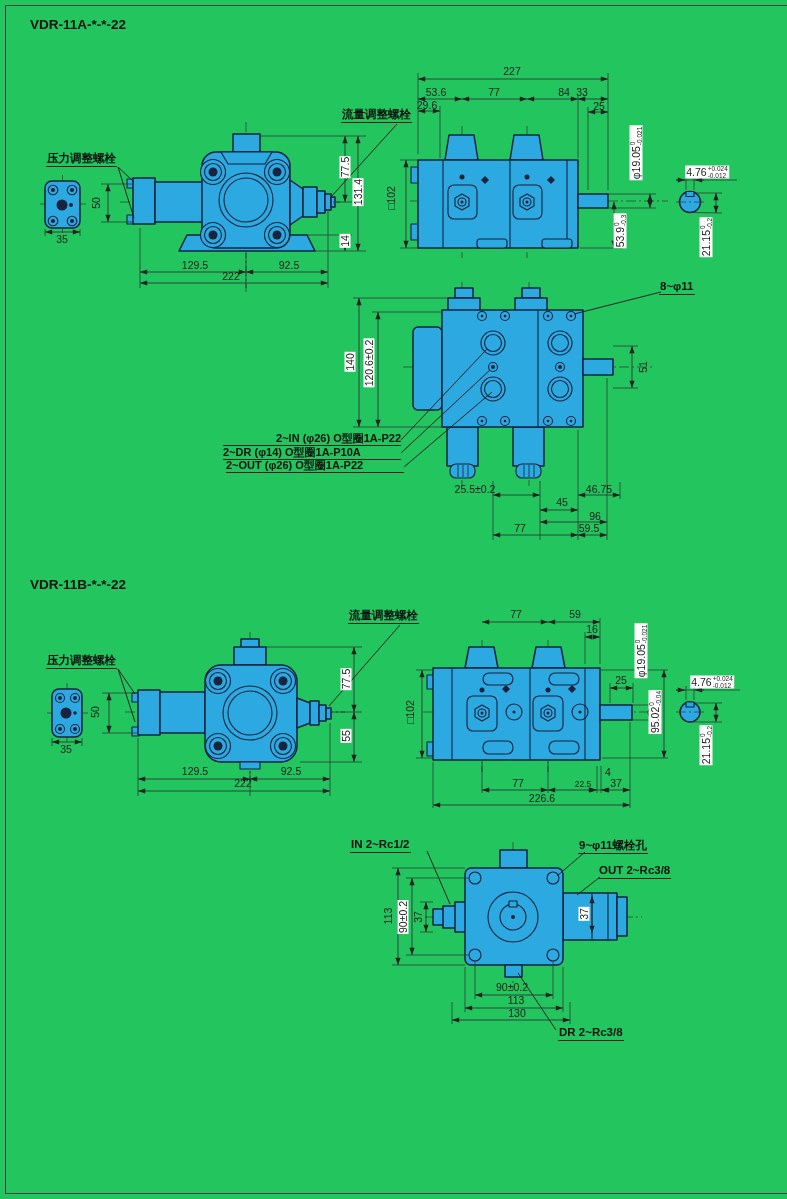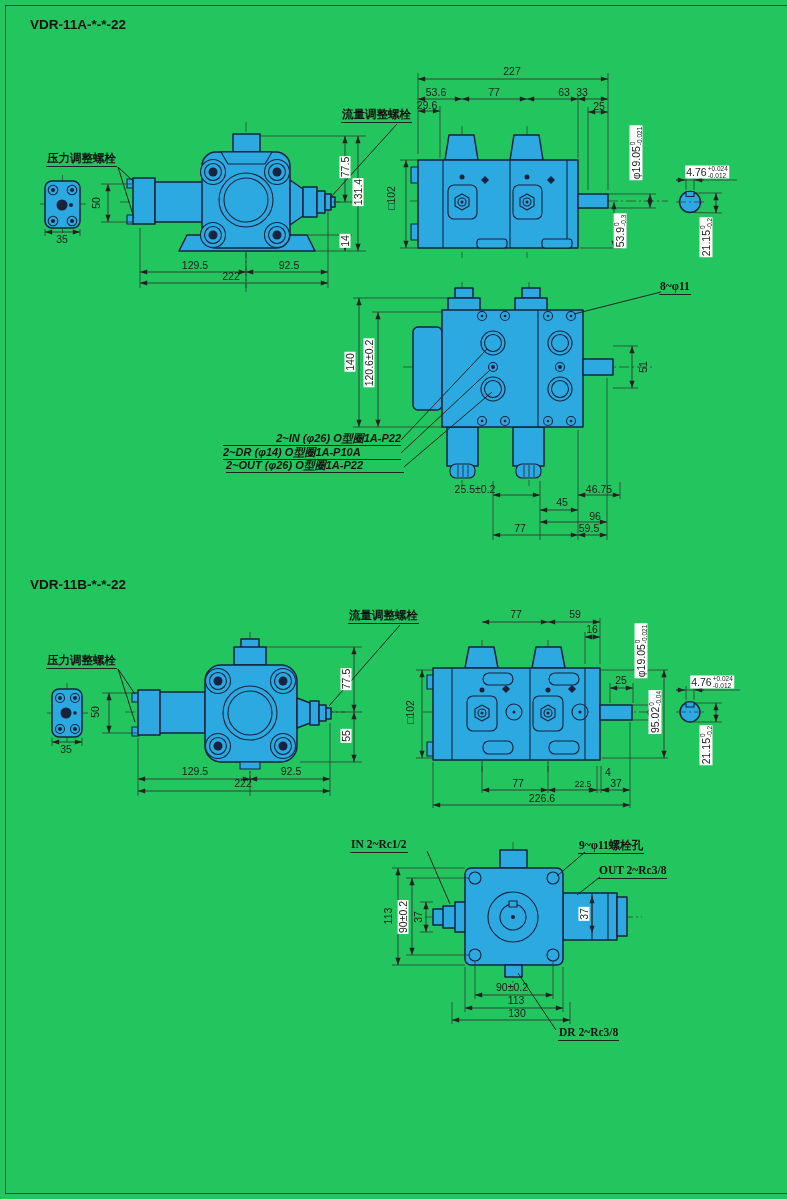--- a/index.html
+++ b/index.html
@@ -15,23 +15,23 @@
   .dk{fill:#17233F;stroke:none;}
   .dim-l{stroke:#333;stroke-width:0.9;fill:none;marker-start:url(#ar);marker-end:url(#ar);}
   .seg{stroke:#333;stroke-width:0.9;fill:none;}
   .ae{stroke:#333;stroke-width:0.9;fill:none;marker-end:url(#ar);}
   .ext{stroke:#333;stroke-width:0.75;fill:none;}
   .cl{stroke:#333;stroke-width:0.7;fill:none;stroke-dasharray:10 3 2 3;}
   .ldr{stroke:#222;stroke-width:1;fill:none;}
   
   .title{position:absolute;font-size:13.5px;font-weight:700;color:#111;white-space:nowrap;}
   .lbl{position:absolute;font-size:11.5px;font-weight:700;color:#111;border-bottom:1.2px solid #222;
-       padding:0 1px 1px 1px;white-space:nowrap;line-height:13px;font-family:Liberation Serif, serif;}
+       padding:0 1px 1px 1px;white-space:nowrap;line-height:13px;}
   .plbl{position:absolute;font-size:11px;font-weight:700;color:#111;border-bottom:1.1px solid #222;
-        padding-bottom:1px;white-space:nowrap;line-height:12px;font-style:italic;}
+        padding-bottom:1px;white-space:nowrap;line-height:12px;}
   .dim{position:absolute;font-size:10.5px;white-space:nowrap;transform:translate(-50%,-50%);
        line-height:11px;}
   .dim.sm{font-size:8.5px;}
   .dim.bg{background:#fff;padding:0 1px;}
   .dim.v{transform:translate(-50%,-50%) rotate(-90deg);}
   .tol{display:flex;align-items:center;gap:1px;}
   .tmain{font-size:10.5px;}
   .tstack{display:flex;flex-direction:column;font-size:6.5px;line-height:6.5px;}
   .tstack i{font-style:normal;}
 </style>
@@ -467,21 +467,21 @@
   <span class="dim v" style="left:96px;top:203px">50</span>
   <span class="dim v bg" style="left:345px;top:167px">77.5</span>
   <span class="dim v bg" style="left:358px;top:192px">131.4</span>
   <span class="dim v bg" style="left:345px;top:241px">14</span>
   <span class="dim" style="left:195px;top:265px">129.5</span>
   <span class="dim" style="left:289px;top:265px">92.5</span>
   <span class="dim" style="left:231px;top:276px">222</span>
   <span class="dim" style="left:512px;top:71px">227</span>
   <span class="dim" style="left:436px;top:92px">53.6</span>
   <span class="dim" style="left:494px;top:92px">77</span>
-  <span class="dim" style="left:564px;top:92px">63</span>
+  <span class="dim" style="left:564px;top:92px">84</span>
   <span class="dim" style="left:582px;top:92px">33</span>
   <span class="dim" style="left:599px;top:106px">25</span>
   <span class="dim" style="left:427px;top:105px">29.6</span>
   <span class="dim v" style="left:391px;top:198px">□102</span>
   <span class="dim v bg tol" style="left:636px;top:153px">
     <span class="tmain">φ19.05</span>
     <span class="tstack">
         <i>0</i>
         <i>-0.021</i>
       </span>

